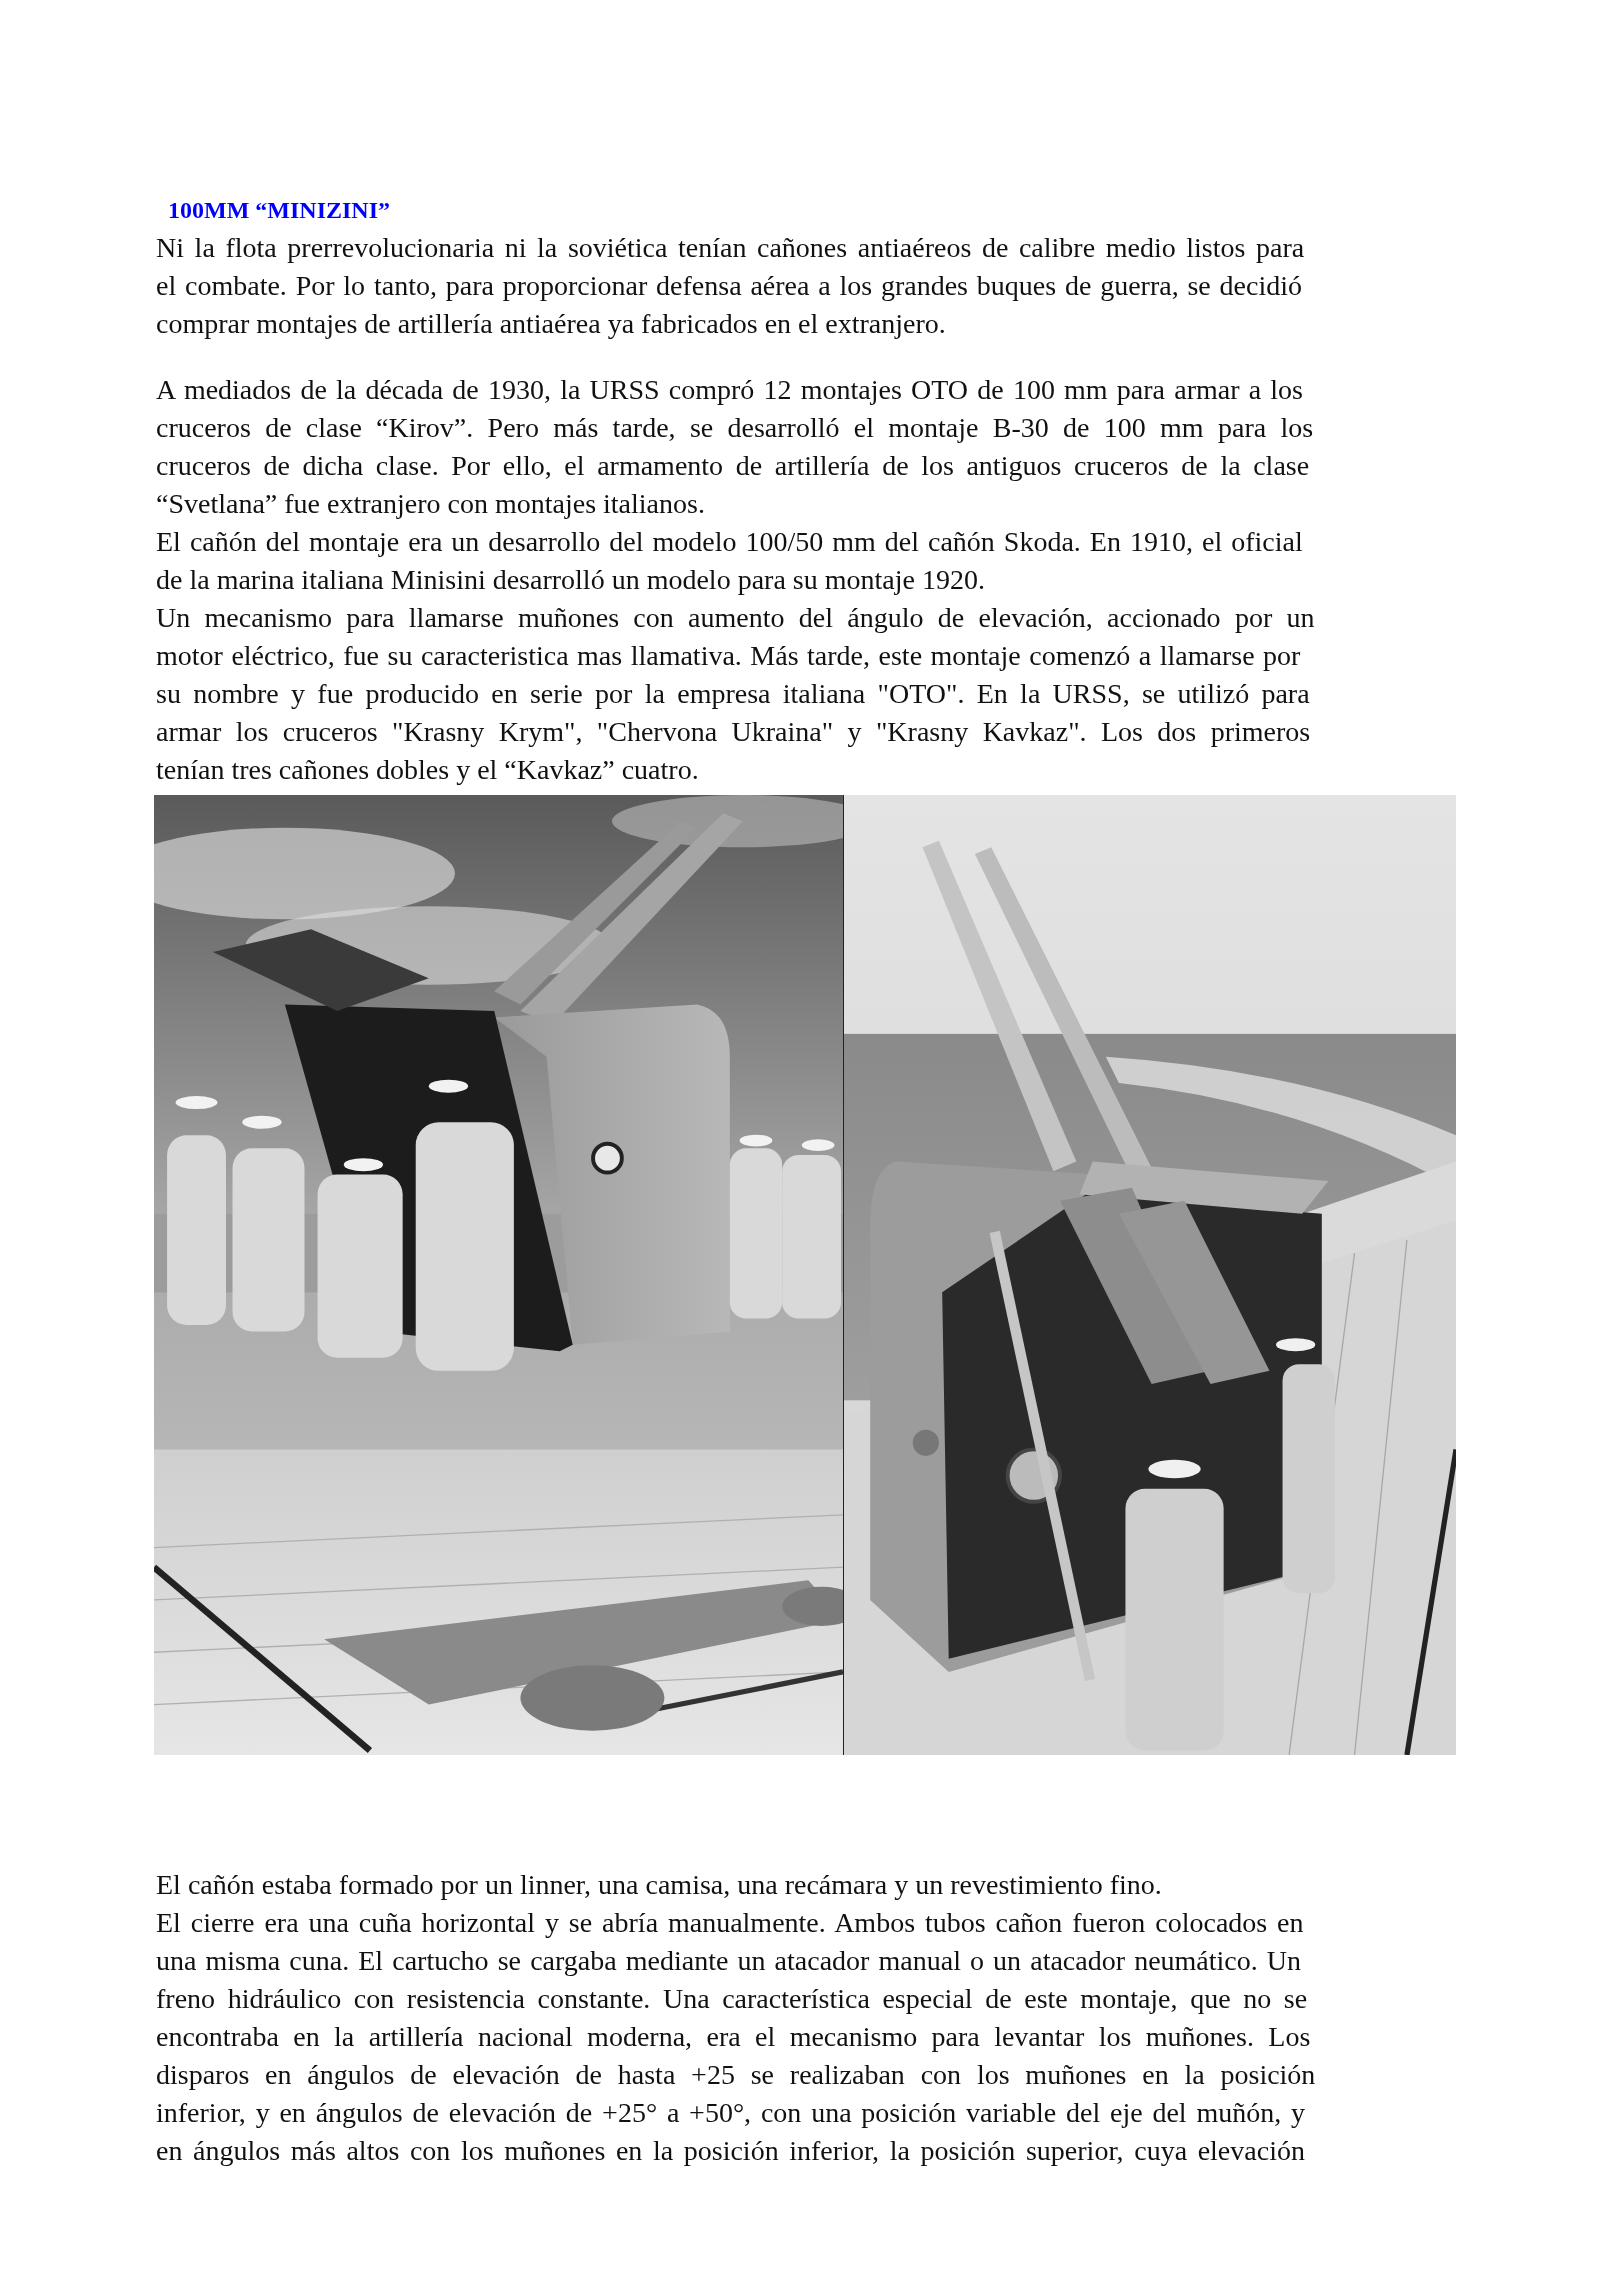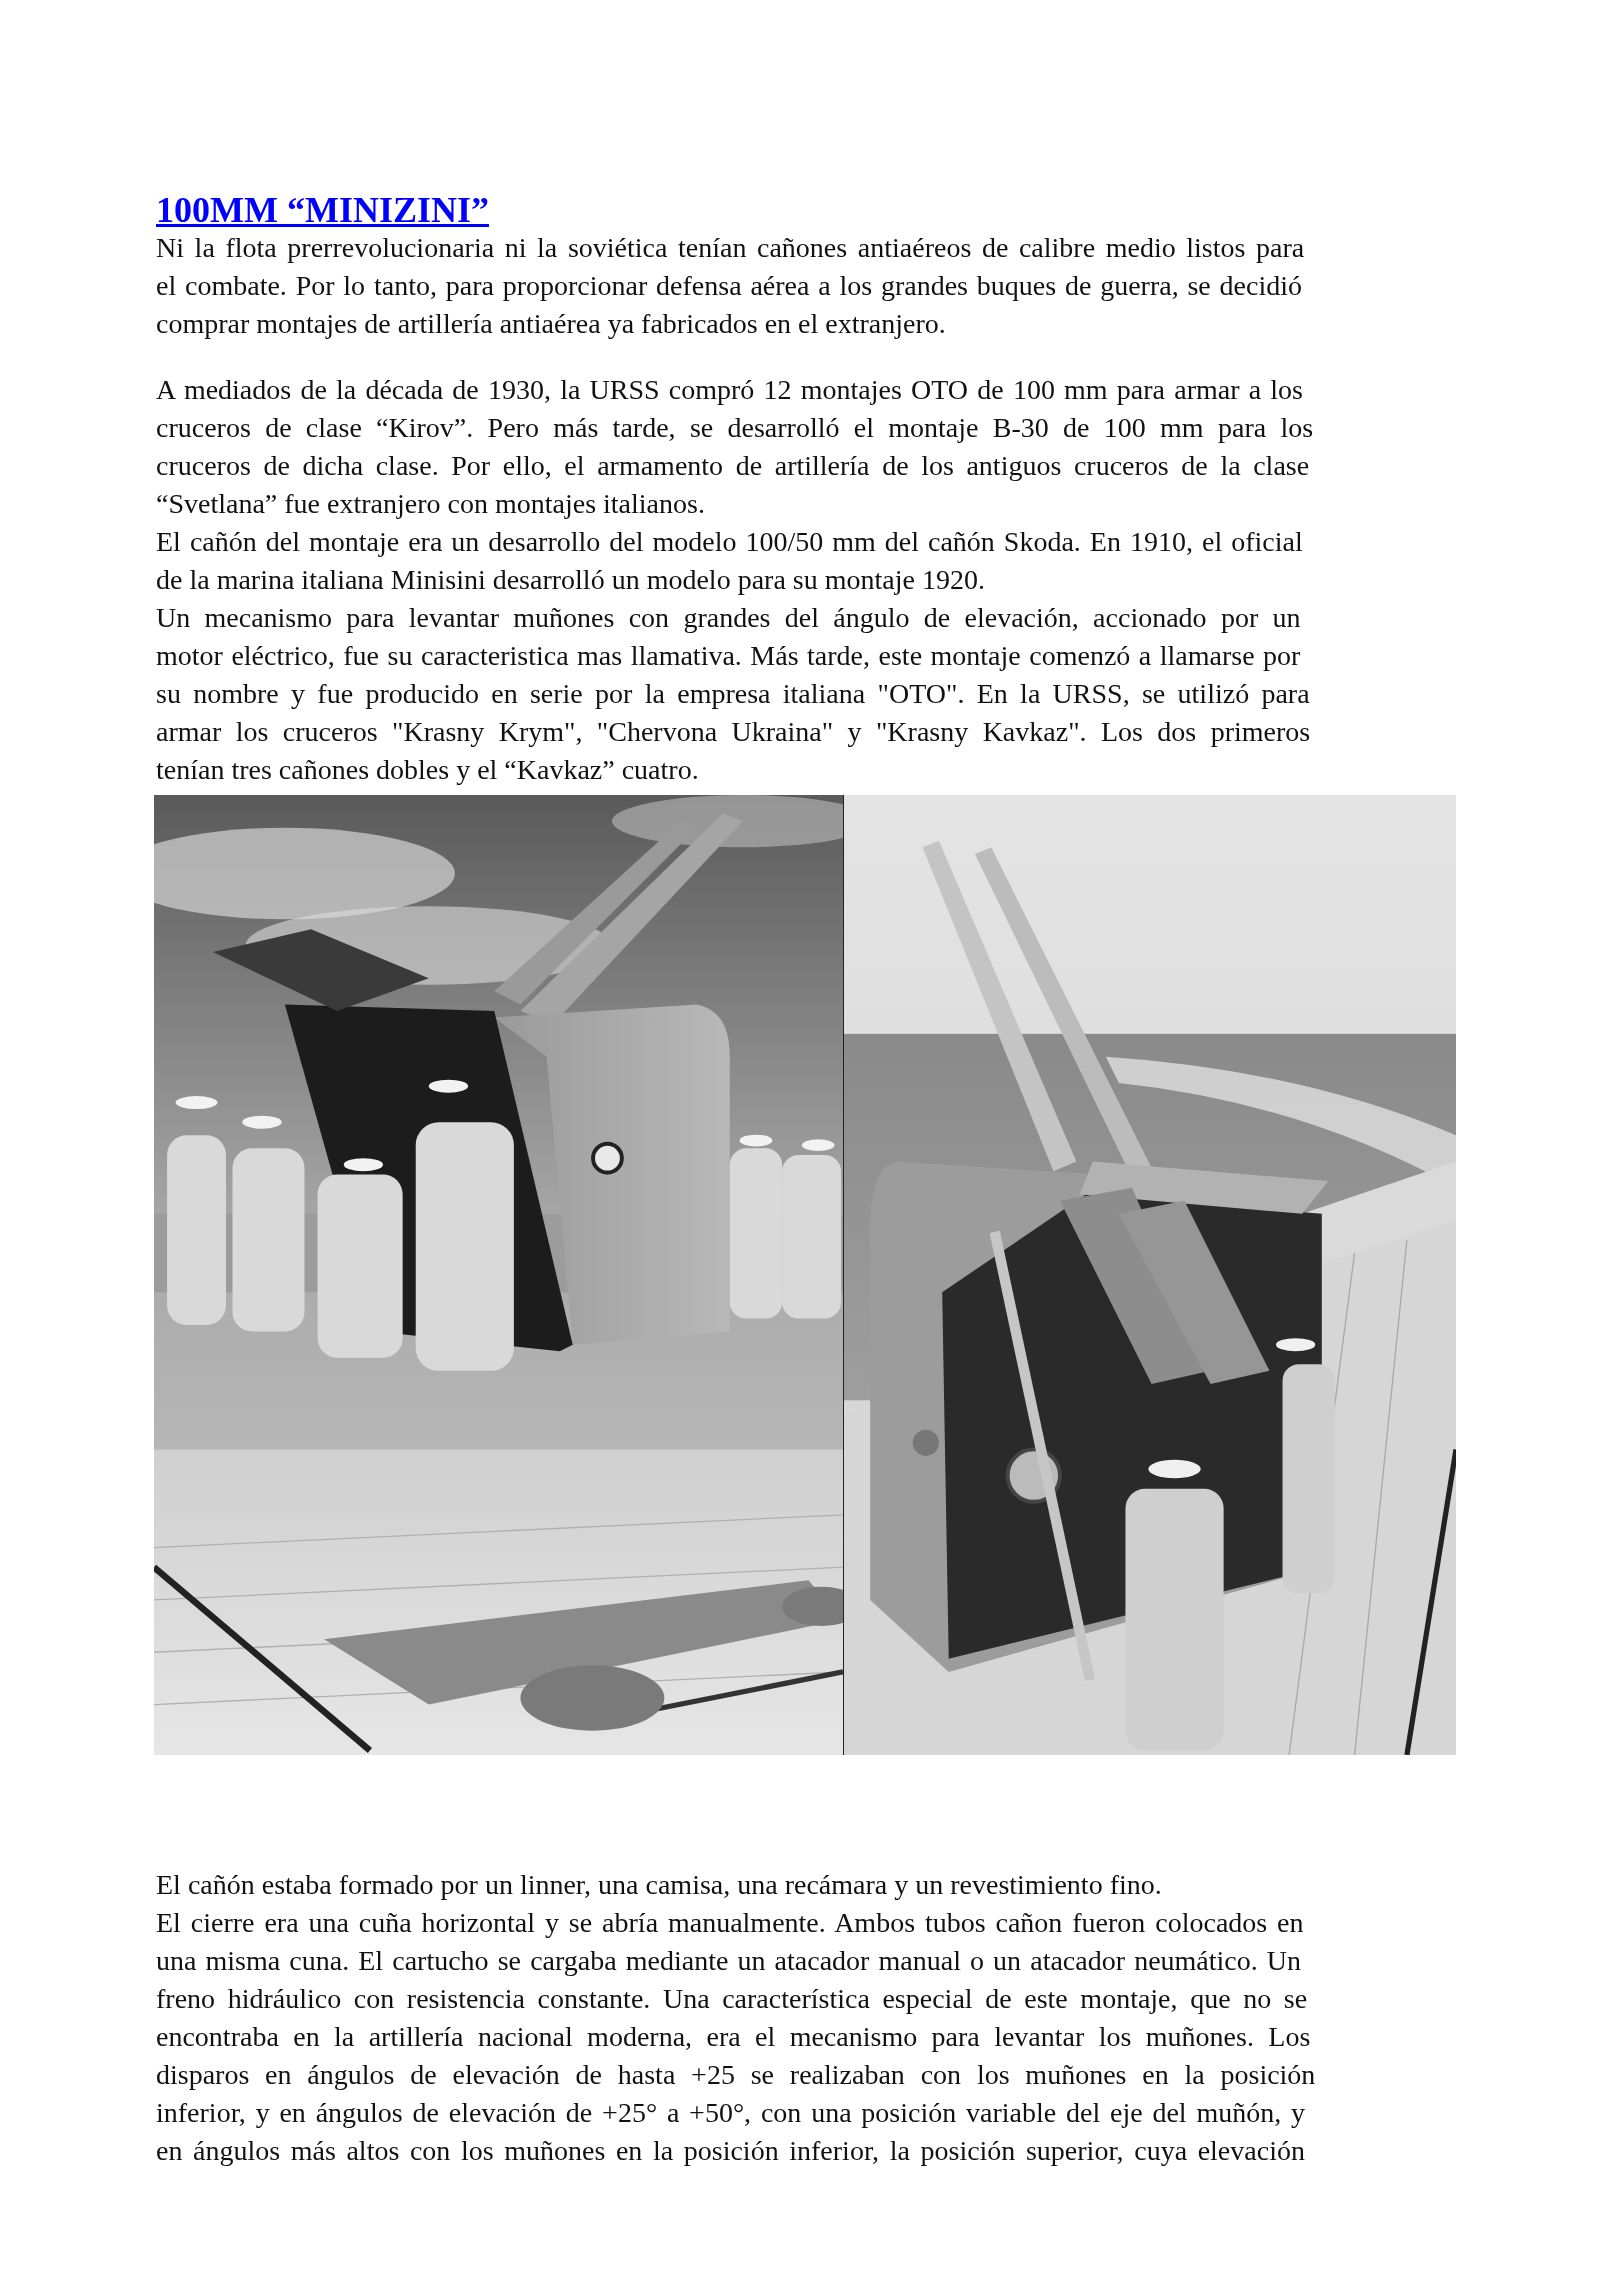--- a/index.html
+++ b/index.html
@@ -1,24 +1,23 @@
 <!DOCTYPE html>
 <html style="font-size:10.5px"><head>
 <meta charset="utf-8">
 <style>
   html, body { margin: 0; padding: 0; background: #ffffff; }
   body { width: 1623px; height: 2295px; position: relative; overflow: hidden; }
   .page { position: absolute; left: 0; top: 0; width: 1623px; height: 2295px; background: #fff; }
   .col { position: absolute; left: 156px; width: 1320px; font-family: "Liberation Serif", "DejaVu Serif", serif; color: #111; }
   .title {
-    position: absolute; left: 156px; top: 191px;
+    position: absolute; left: 168px; top: 191px;
     font-family: "Liberation Serif", "DejaVu Serif", serif;
-    font-weight: bold; font-size: 36px; line-height: 38px; color: #0000ff;
+    font-weight: bold; font-size: 24px; line-height: 38px; color: #0000ff;
     white-space: nowrap;
-    text-decoration: underline;
   }
   .line {
     display: block; font-size: 28px; line-height: 38px; height: 38px;
     white-space: nowrap; text-align: justify; text-align-last: justify; overflow: hidden;
   }
   .line.last { text-align-last: left; text-align: left; }
   #para-top { top: 229px; }
   #para-bottom { top: 1866px; }
 
   .photo {
@@ -39,21 +38,21 @@
   <div class="col" id="para-top">
     <span class="line" style="display: block; width: auto; word-spacing: 3.6px; text-align: left; text-align-last: left;">Ni la flota prerrevolucionaria ni la soviética tenían cañones antiaéreos de calibre medio listos para</span>
     <span class="line" style="display: block; width: auto; word-spacing: 1.8px; text-align: left; text-align-last: left;">el combate. Por lo tanto, para proporcionar defensa aérea a los grandes buques de guerra, se decidió</span>
     <span class="line last">comprar montajes de artillería antiaérea ya fabricados en el extranjero.</span>
     <span class="line" style="display: block; width: auto; word-spacing: 2.2px; text-align: left; text-align-last: left; margin-top: 28px;">A mediados de la década de 1930, la URSS compró 12 montajes OTO de 100 mm para armar a los</span>
     <span class="line" style="display: block; width: auto; word-spacing: 7.3px; text-align: left; text-align-last: left;">cruceros de clase “Kirov”. Pero más tarde, se desarrolló el montaje B-30 de 100 mm para los</span>
     <span class="line" style="display: block; width: auto; word-spacing: 5.6px; text-align: left; text-align-last: left;">cruceros de dicha clase. Por ello, el armamento de artillería de los antiguos cruceros de la clase</span>
     <span class="line last">“Svetlana” fue extranjero con montajes italianos.</span>
     <span class="line" style="display: block; width: auto; word-spacing: 2px; text-align: left; text-align-last: left;">El cañón del montaje era un desarrollo del modelo 100/50 mm del cañón Skoda. En 1910, el oficial</span>
     <span class="line last">de la marina italiana Minisini desarrolló un modelo para su montaje 1920.</span>
-    <span class="line" style="display: block; width: auto; word-spacing: 7.3px; text-align: left; text-align-last: left;">Un mecanismo para levantar muñones con grandes del ángulo de elevación, accionado por un</span>
+    <span class="line" style="display: block; width: auto; word-spacing: 7.3px; text-align: left; text-align-last: left;">Un mecanismo para llamarse muñones con aumento del ángulo de elevación, accionado por un</span>
     <span class="line" style="display: block; width: auto; word-spacing: 1.5px; text-align: left; text-align-last: left;">motor eléctrico, fue su caracteristica mas llamativa. Más tarde, este montaje comenzó a llamarse por</span>
     <span class="line" style="display: block; width: auto; word-spacing: 5.3px; text-align: left; text-align-last: left;">su nombre y fue producido en serie por la empresa italiana "OTO". En la URSS, se utilizó para</span>
     <span class="line" style="display: block; width: auto; word-spacing: 7.4px; text-align: left; text-align-last: left;">armar los cruceros "Krasny Krym", "Chervona Ukraina" y "Krasny Kavkaz". Los dos primeros</span>
     <span class="line last">tenían tres cañones dobles y el “Kavkaz” cuatro.</span>
   </div>
 
   <div class="photo" id="photo-left">
     <svg viewBox="0 0 1053 1467" preserveAspectRatio="none">
       <defs>
         <linearGradient id="skyL" x1="0" y1="0" x2="0" y2="1">

